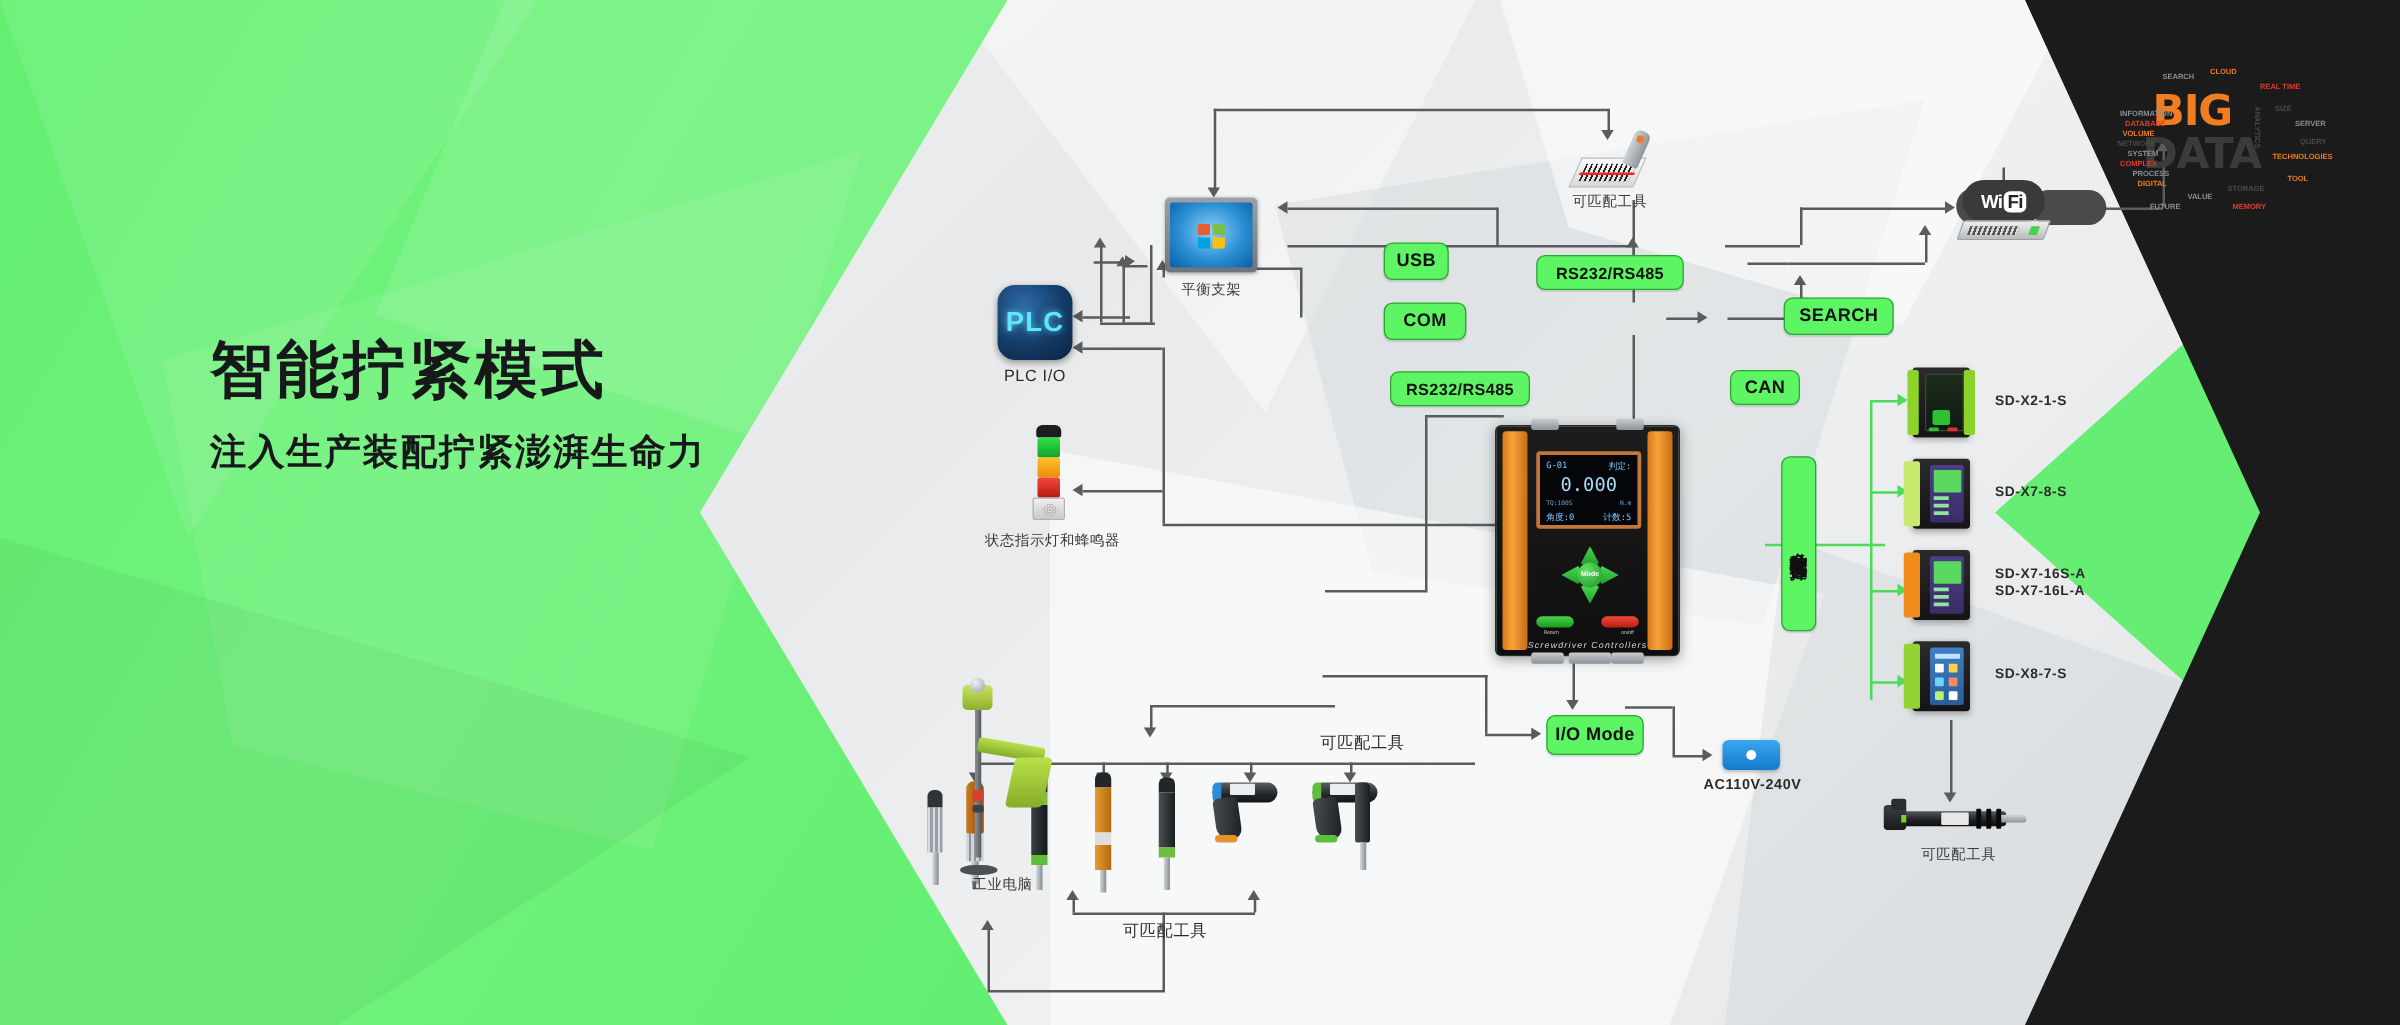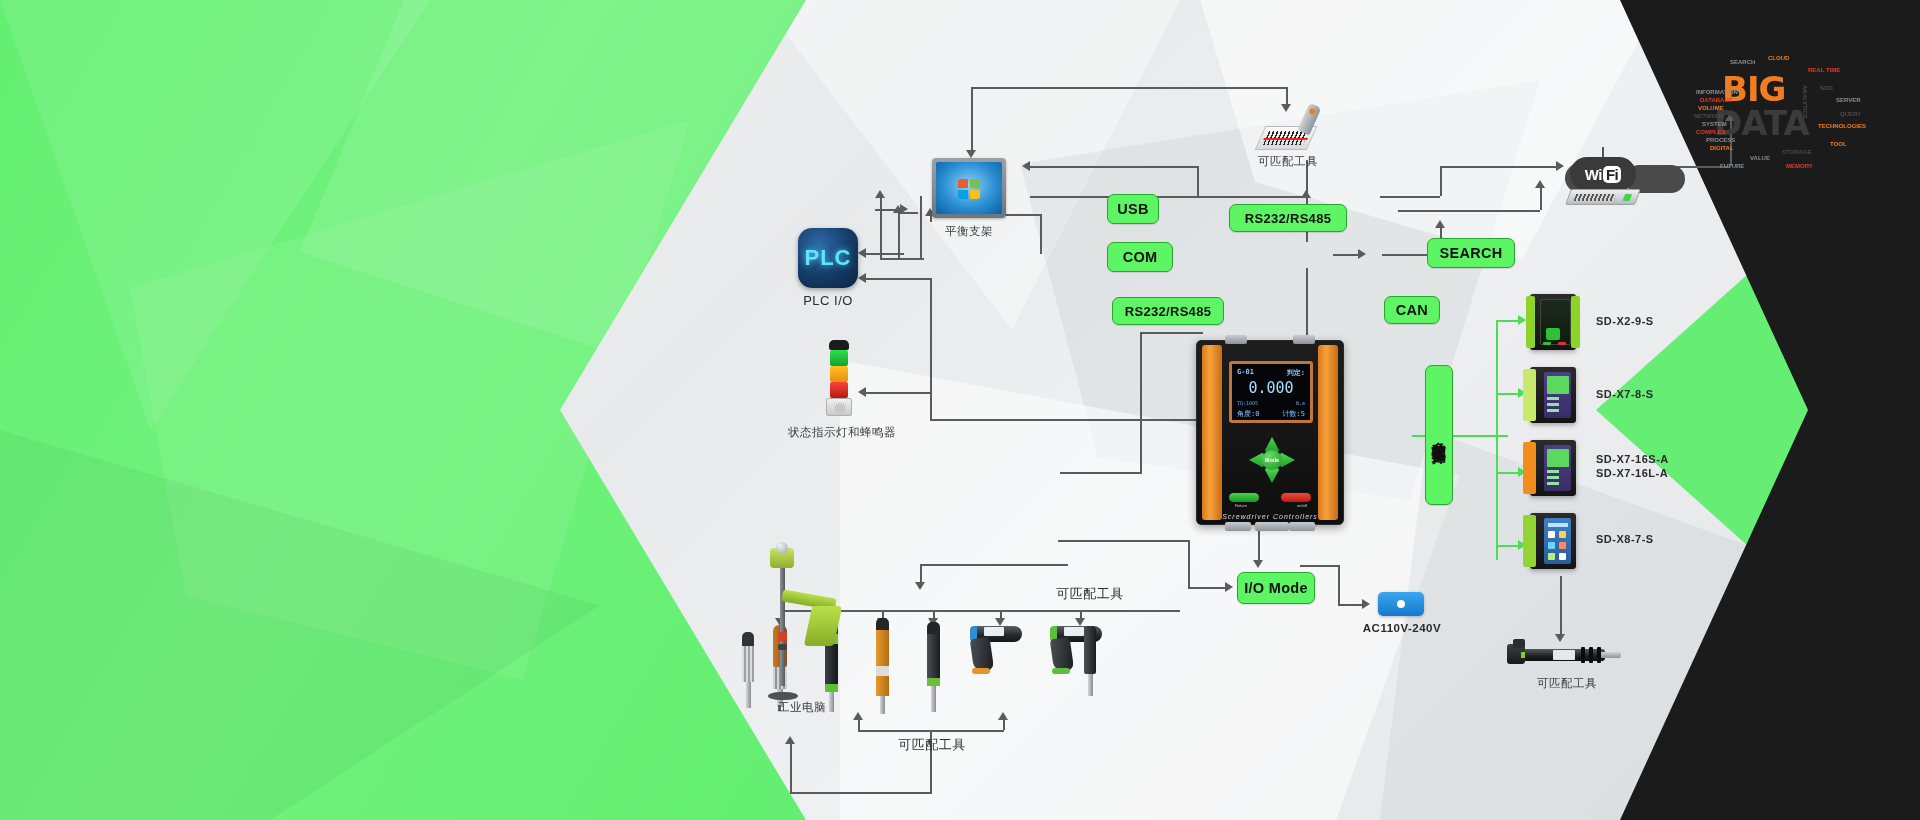--- a/index.html
+++ b/index.html
@@ -146,21 +146,21 @@
   .barcode-reader .gun {
     position:absolute; right: 4px; top: -4px; width: 13px; height: 30px;
     background: linear-gradient(90deg,#cfd3d6,#8e959b);
     border-radius: 5px 5px 2px 2px; transform: rotate(24deg);
   }
   .barcode-reader .gun::after{
     content:""; position:absolute; left:3px; top:4px; width:6px;height:6px;
     border-radius:50%; background:#f07a1f;
   }
 
-  .wifi-ap { position: relative; width: 78px; height: 54px; margin-top: 13px; }
+  .wifi-ap { position: relative; width: 78px; height: 54px; }
   .wifi-ap .cloud {
     position: absolute; left: 6px; top: 0; width: 66px; height: 34px;
     background: #3a3a3a; border-radius: 17px;
     box-shadow: -7px 4px 0 -2px #4a4a4a, 52px 5px 0 -3px #4a4a4a;
   }
   .wifi-ap .cloud .txt {
     position:absolute; inset:0; display:flex; align-items:center; justify-content:center;
     color:#fff; font-weight:700; font-size:15px; letter-spacing:-.5px;
   }
   .wifi-ap .cloud .txt .fi {
@@ -218,21 +218,21 @@
     border-radius: 3px;
   }
   .controller .rail.l { left: 5px; }
   .controller .rail.r { right: 5px; }
   .controller .lcd {
     position: absolute; left: 32px; top: 20px; width: 84px; height: 62px;
     background: #05060a; border: 3px solid #c1773a; border-radius: 3px;
     color: #7fc9ff; font-size: 7px; padding: 4px 5px;
     font-family: "DejaVu Sans Mono", monospace; overflow: hidden;
   }
-  .controller .lcd .row { display: flex; justify-content: space-between; font-weight: bold; }
+  .controller .lcd .row { display: flex; justify-content: space-between; }
   .controller .lcd .bignum { text-align:center; font-size: 15px; color:#a9defd; margin: 1px 0 0; letter-spacing:0; }
   .controller .lcd .tiny { font-size: 5px; color:#5aa6db; }
   .controller .lcd .r3 { display:flex; justify-content:space-between; margin-top:3px; }
   .controller .pad { position:absolute; left: 52px; top: 96px; width: 46px; height: 46px; }
   .controller .pad .arrow {
     position:absolute; background: linear-gradient(#4cd94f,#1f9e2a);
     border-radius: 4px;
   }
   .controller .pad .up { left: 15px; top: 0; width: 16px; height: 15px; clip-path: polygon(50% 0,100% 100%,0 100%); }
   .controller .pad .dn { left: 15px; bottom: 0; width: 16px; height: 15px; clip-path: polygon(0 0,100% 0,50% 100%); }
@@ -314,20 +314,24 @@
 
   <div class="green-panel" data-name="left-green-panel">
     <div class="gf gf1"></div>
       <div class="gf gf2"></div>
       <div class="gf gf3"></div>
       <div class="gf gf4"></div>
   </div>
   <div class="green-wedge-r" data-name="right-green-wedge"></div>
   <div class="black-wedge" data-name="right-black-wedge"></div>
 
+  <div class="headline" data-name="hero-text-block">
+    <div class="h1" data-name="hero-title">智能拧紧模式</div>
+    <div class="h2" data-name="hero-subtitle">注入生产装配拧紧澎湃生命力</div>
+  </div>
 
   <div class="ln lnh" style="left:971px;top:87px;width:316px;" data-name="line-top-bus"></div>
   <div class="ln lnv" style="left:971px;top:87px;height:68px;" data-name="line-pc-top-v"></div>
   <div class="arw dn" style="left:966px;top:150px;" data-name="arrow-to-pc-top"></div>
   <div class="ln lnv" style="left:1286px;top:87px;height:22px;" data-name="line-barcode-v"></div>
   <div class="arw dn" style="left:1281px;top:104px;" data-name="arrow-to-barcode"></div>
 
   <div class="ln lnv" style="left:1306px;top:160px;height:60px;" data-name="line-barcode-down"></div>
   <div class="arw up" style="left:1301px;top:216px;" data-name="arrow-barcode-rs232"></div>
 
@@ -587,21 +591,21 @@
   <div class="rc" style="left:1530px;top:294px;" data-name="controller-model-sd-x2-8-s">
     <div class="body">
       <div class="sidebar" style="background:#8ed32a;"></div>
       <div class="sidebar r2" style="background:#8ed32a;"></div>
       <div class="screen" style="background:linear-gradient(#1d2b1c,#0f1a12);border:1px solid #3a4a38;"></div>
       <div style="position:absolute;left:16px;top:34px;width:14px;height:12px;background:#2ec233;border-radius:2px;"></div>
       <div style="position:absolute;left:13px;top:48px;width:8px;height:3px;background:#2ec233;border-radius:1px;"></div>
       <div style="position:absolute;right:10px;top:48px;width:8px;height:3px;background:#d33;border-radius:1px;"></div>
     </div>
   </div>
-  <div class="cap" style="left:1596px;top:315px;font-size:11px;font-weight:700;color:#2b2b2b;" data-name="label-sd-x2-8-s">SD-X2-9-S</div>
+  <div class="cap" style="left:1596px;top:315px;font-size:11px;font-weight:700;color:#2b2b2b;" data-name="label-sd-x2-8-s">SD-X2-1-S</div>
 
   <div class="rc" style="left:1530px;top:367px;" data-name="controller-model-sd-x7-8-s">
     <div class="body">
       <div class="sidebar" style="background:#c7e96d;width:13px;left:-7px;"></div>
       <div class="screen" style="left:14px;background:linear-gradient(#4e3e86,#3a2d66);"></div>
       <div style="position:absolute;left:17px;top:9px;width:22px;height:18px;background:#5ad85f;border-radius:1px;"></div>
       <div style="position:absolute;left:17px;top:30px;width:12px;height:3px;background:#8fe5a0;"></div>
       <div style="position:absolute;left:17px;top:36px;width:12px;height:3px;background:#8fe5a0;"></div>
       <div style="position:absolute;left:17px;top:42px;width:12px;height:3px;background:#8fe5a0;"></div>
     </div>

